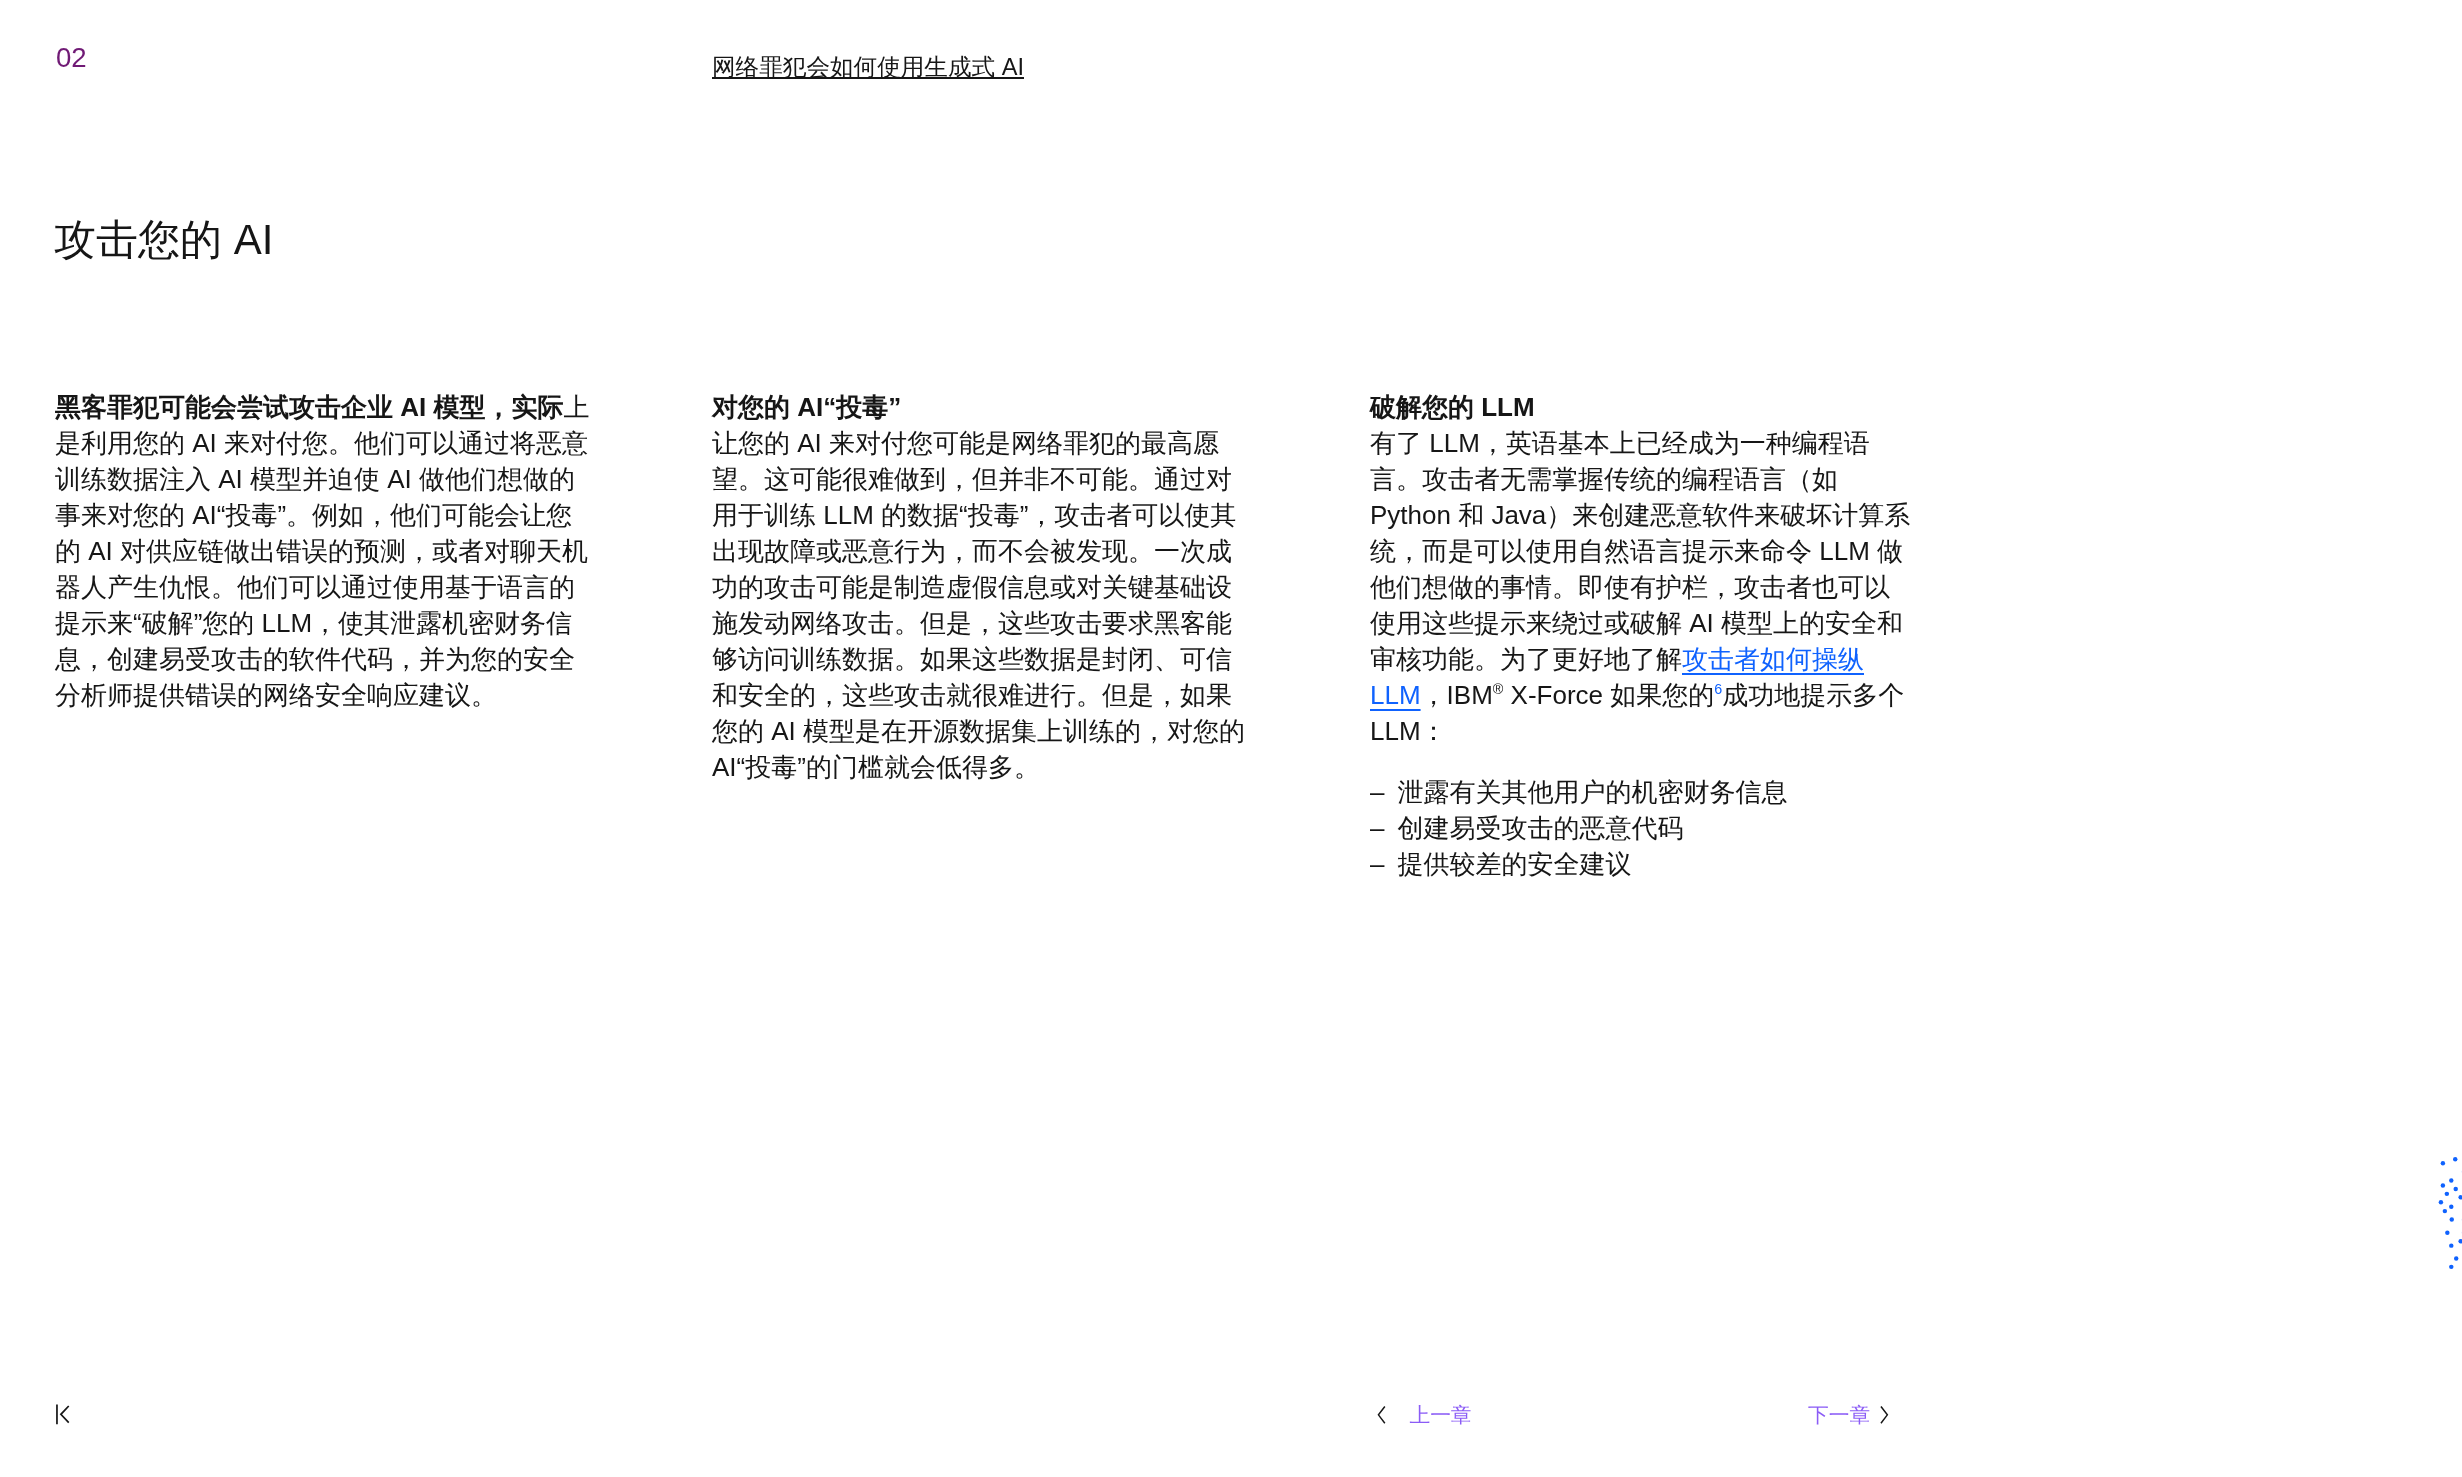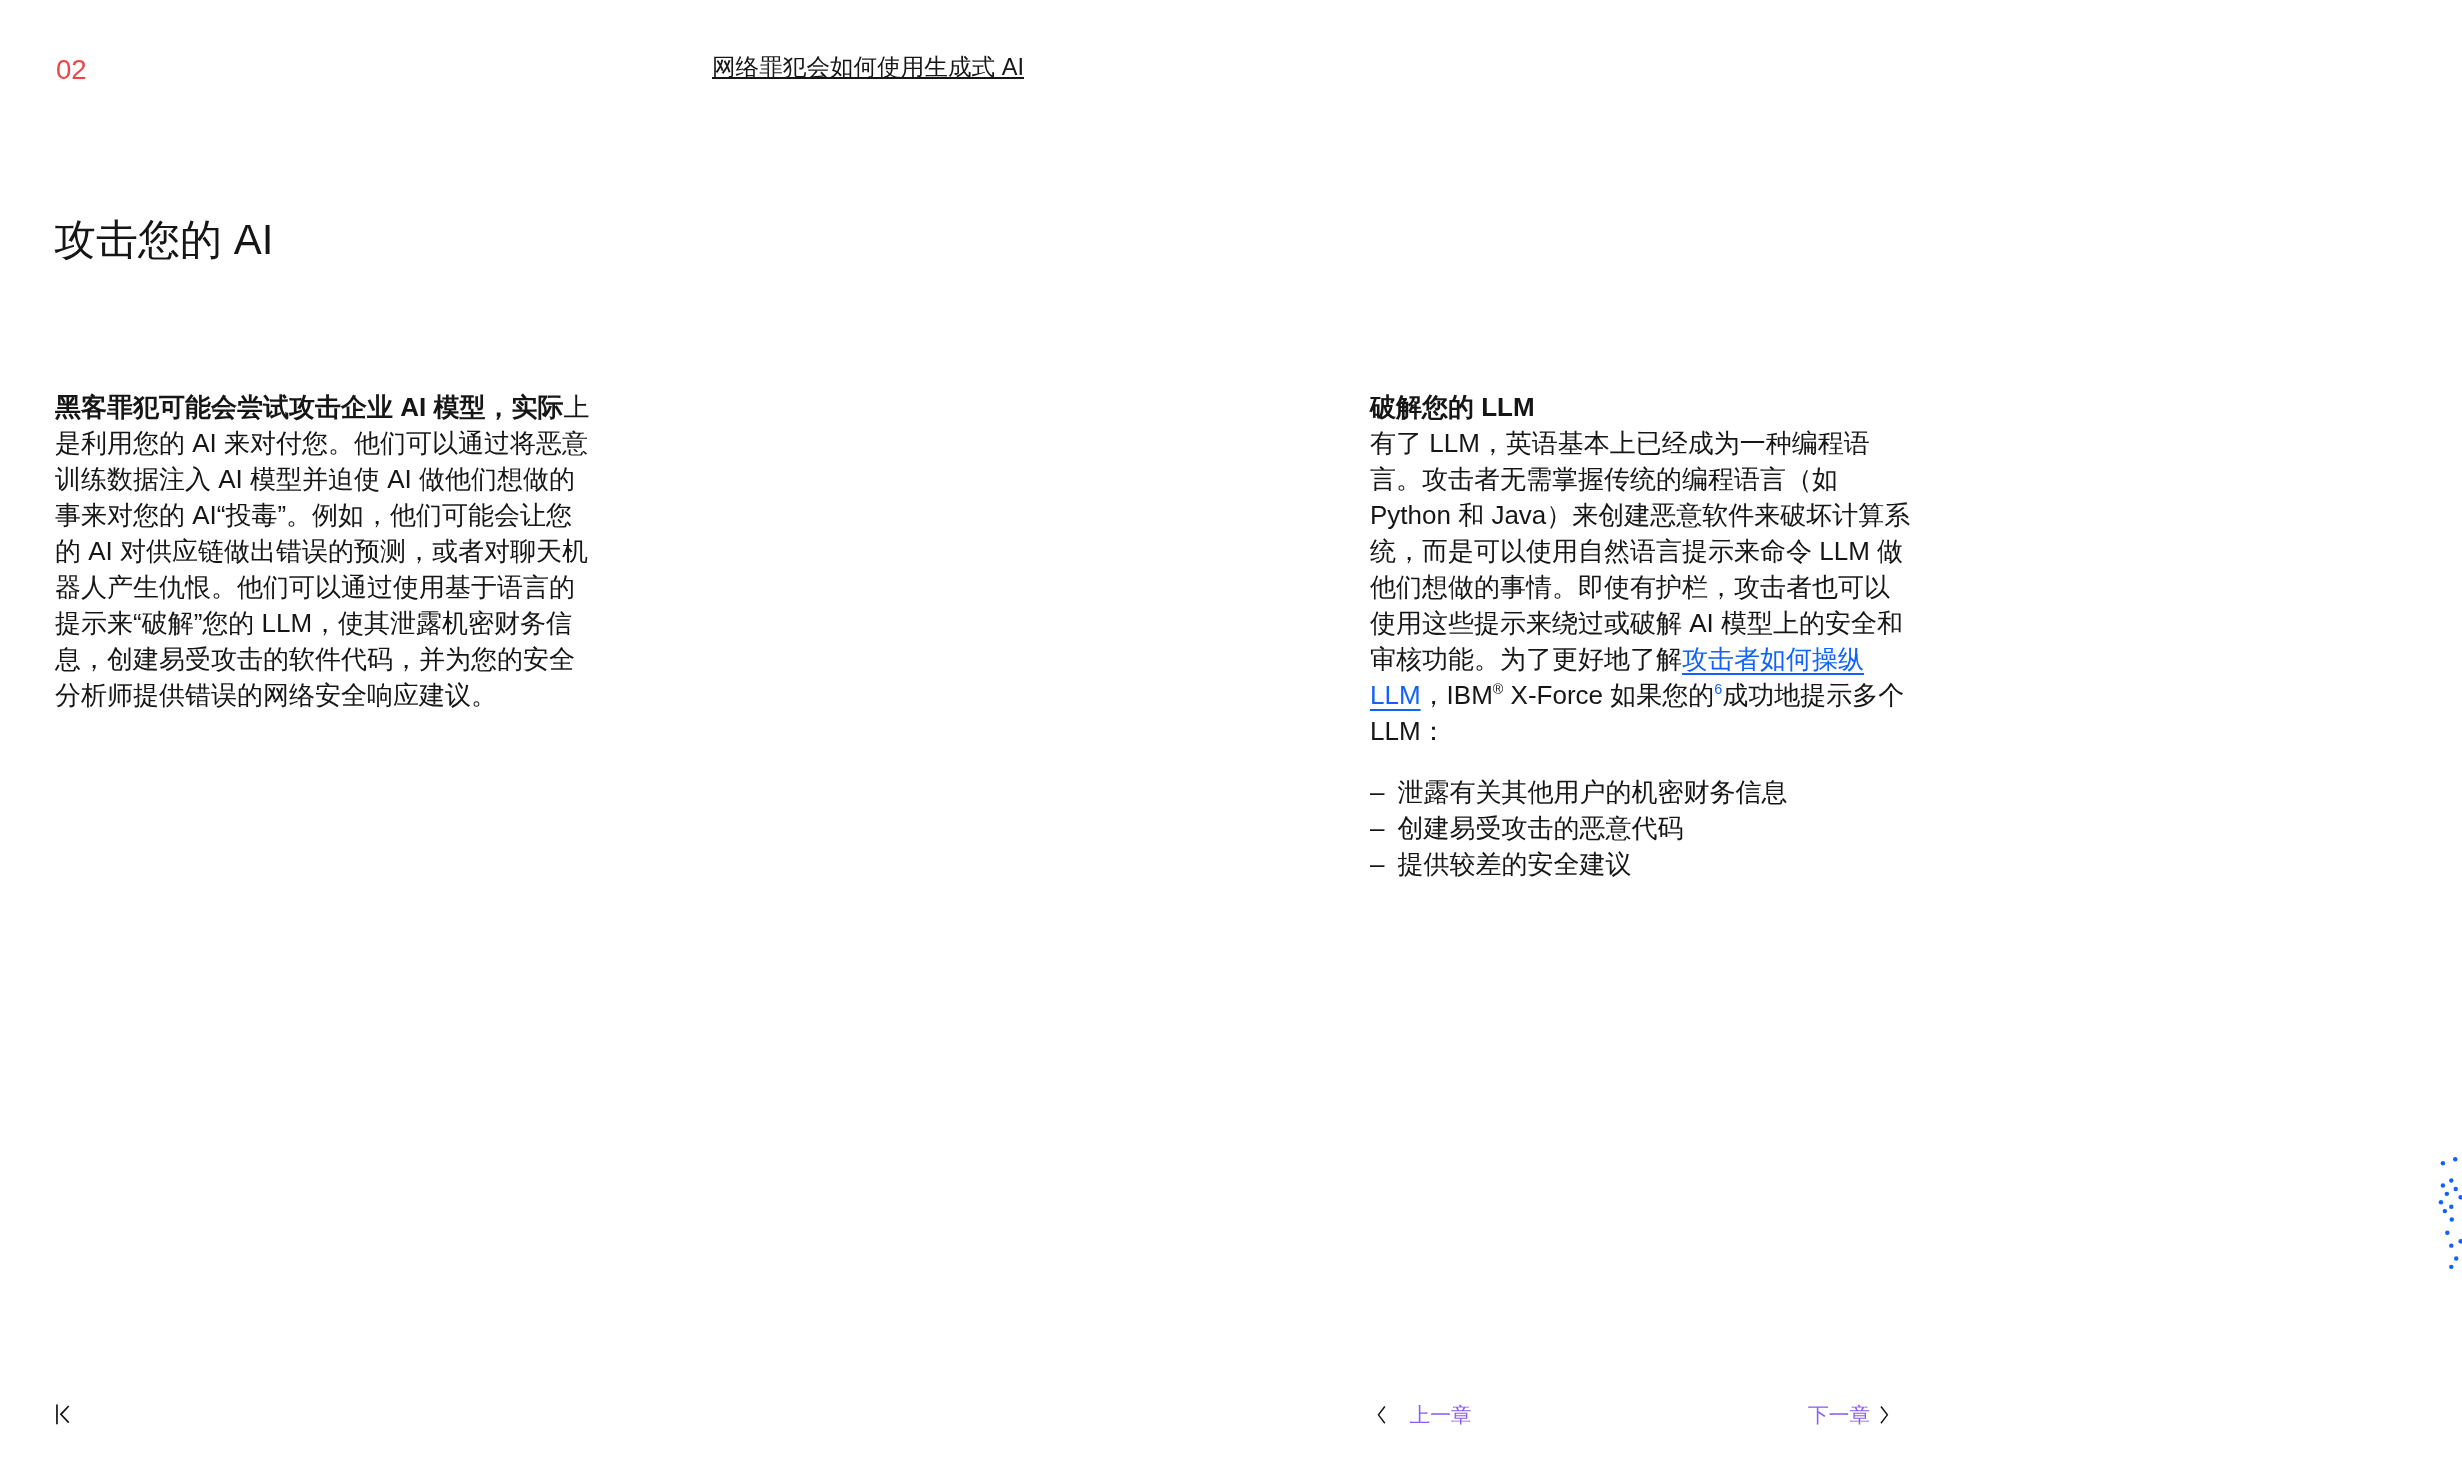--- a/index.html
+++ b/index.html
@@ -6,23 +6,23 @@
   .page{
     position:relative;
     width:2626px;height:1477px;
     background:#ffffff;
     font-family:"Liberation Sans","DejaVu Sans",sans-serif;
     color:#161616;
     overflow:hidden;
   }
   
   .chapter-num{
-    position:absolute;left:56px;top:54px;
+    position:absolute;left:56px;top:42px;
     font-size:27.6px;line-height:31.5px;font-weight:400;
-    color:#ef4444;
+    color:#701a75;
   }
   .header-title{
     position:absolute;left:712px;top:54px;
     font-size:23.6px;line-height:27.6px;font-weight:400;
     color:#161616;
     text-decoration:underline;
   }
   
   .section-title{
     position:absolute;left:54px;top:192px;
@@ -78,20 +78,24 @@
 
   <div class="chapter-num">02</div>
   <div class="header-title">网络罪犯会如何使用生成式 AI</div>
 
   <h1 class="section-title">攻击您的 AI</h1>
 
   <div class="col col-1">
     <p><span class="seg-b">黑客罪犯可能会尝试攻击企业 AI 模型，实际</span><span class="seg-t">上是利用您的 AI 来对付您。他们可以通过将恶意训练数据注入 AI 模型并迫使 AI 做他们想做的事来对您的 AI“投毒”。例如，他们可能会让您的 AI 对供应链做出错误的预测，或者对聊天机器人产生仇恨。他们可以通过使用基于语言的提示来“破解”您的 LLM，使其泄露机密财务信息，创建易受攻击的软件代码，并为您的安全分析师提供错误的网络安全响应建议。</span></p>
   </div>
 
+  <div class="col col-2">
+    <h3>对您的 AI“投毒”</h3>
+    <p><span class="seg-t">让您的 AI 来对付您可能是网络罪犯的最高愿望。这可能很难做到，但并非不可能。通过对用于训练 LLM 的数据“投毒”，攻击者可以使其出现故障或恶意行为，而不会被发现。一次成功的攻击可能是制造虚假信息或对关键基础设施发动网络攻击。但是，这些攻击要求黑客能够访问训练数据。如果这些数据是封闭、可信和安全的，这些攻击就很难进行。但是，如果您的 AI 模型是在开源数据集上训练的，对您的 AI“投毒”的门槛就会低得多。</span></p>
+  </div>
 
   <div class="col col-3">
     <h3>破解您的 LLM</h3>
     <p><span class="seg-t">有了 LLM，英语基本上已经成为一种编程语言。攻击者无需掌握传统的编程语言（如 Python 和 Java）来创建恶意软件来破坏计算系统，而是可以使用自然语言提示来命令 LLM 做他们想做的事情。即使有护栏，攻击者也可以使用这些提示来绕过或破解 AI 模型上的安全和审核功能。为了更好地了解</span><a class="seg-link">攻击者如何操纵 LLM</a><span class="seg-t">，IBM</span><span class="seg-sup">®</span><span class="seg-t"> X-Force 如果您的</span><span class="seg-sup6">6</span><span class="seg-t">成功地提示多个 LLM：</span></p>
     <div class="bullets">
         <div class="bullet-item"><span class="dash">–</span><span>泄露有关其他用户的机密财务信息</span></div>
         <div class="bullet-item"><span class="dash">–</span><span>创建易受攻击的恶意代码</span></div>
         <div class="bullet-item"><span class="dash">–</span><span>提供较差的安全建议</span></div>
       </div>
   </div>

